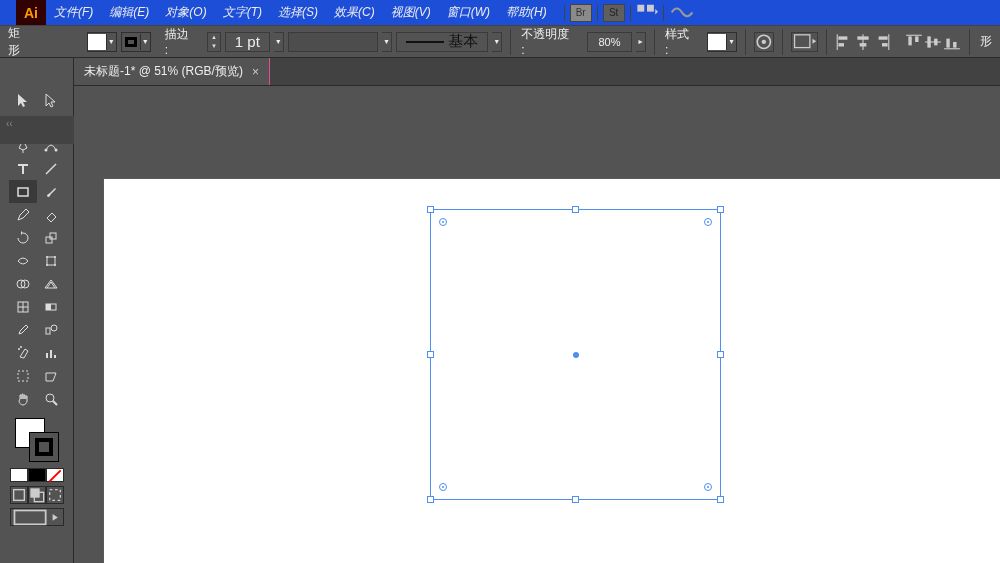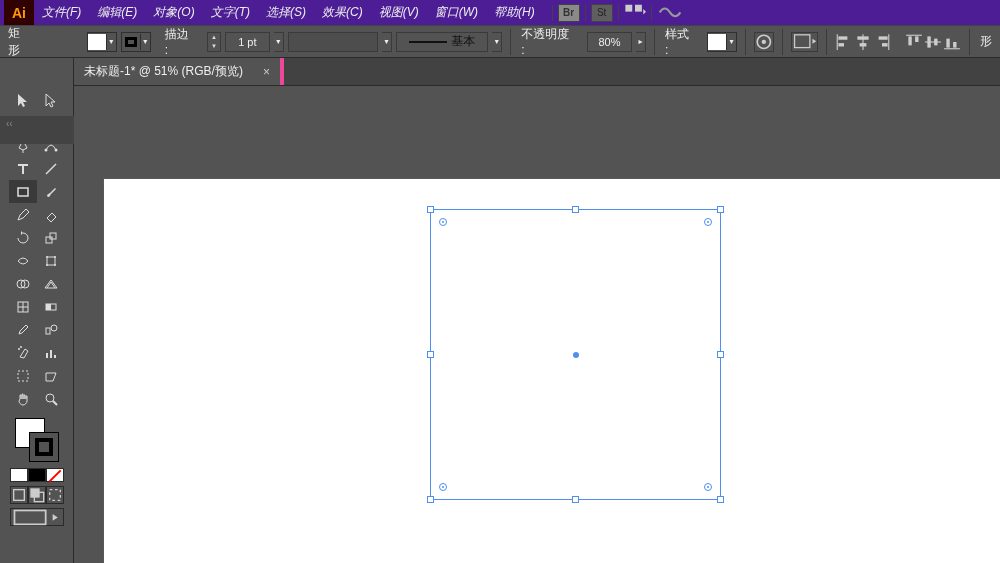--- a/index.html
+++ b/index.html
@@ -1,49 +1,49 @@
 <!DOCTYPE html>
 <html><head>
 <meta charset="utf-8">
 <style>
   * { margin: 0; padding: 0; box-sizing: border-box; font-family: "Microsoft YaHei", Arial, sans-serif; }
   body { background: #535353; width: 1000px; height: 563px; overflow: hidden; font-size: 12px; color: #e0e0e0; user-select: none; }
 
   
-  .menubar { height: 25px; background: #4c1d95; display: flex; align-items: center; padding: 0 0 0 4px; text-align: center; }
+  .menubar { height: 25px; background: #1d4ed8; display: flex; align-items: center; padding: 0 0 0 16px; text-align: center; }
   .app-logo { width: 30px; height: 25px; background: #310000; display: flex; align-items: center; justify-content: center; color: #ff9a00; font-weight: bold; font-size: 14px; }
   .menu-items { display: flex; align-items: center; height: 100%; }
   .menu-item { padding: 0 8px; height: 100%; display: flex; align-items: center; cursor: default; font-size: 12px; color: #eee; font-style: italic; }
   .menu-extra { margin-left: 6px; display: flex; align-items: center; gap: 2px; height: 100%; }
   .menu-sep { width: 1px; height: 16px; background: #424242; margin: 0 3px; }
   .menu-icon-btn { width: 22px; height: 18px; display: flex; align-items: center; justify-content: center; background: #5f5f5f; border: 1px solid #424242; font-size: 10px; color: #222; }
-  .menu-icon-btn.light { background: #8a8a8a; color: #333; font-weight: bold; }
+  .menu-icon-btn.light { background: #8a8a8a; color: #333; font-weight: normal; }
   .menu-icon-btn.plain { background: transparent; border: none; color: #c0c0c0; }
 
   
   .optionsbar { height: 33px; background: #535353; border-top: 1px solid #424242; border-bottom: 1px solid #2a2a2a; display: flex; align-items: center; padding: 0 6px; gap: 4px; }
   .opt-label { font-size: 12px; color: #eee; padding: 0 8px 0 2px; }
   .swatch-btn { height: 20px; border: 1px solid #2f2f2f; display: flex; align-items: center; background: #535353; }
   .swatch-box { width: 18px; height: 16px; display: inline-block; }
   .dropdown-caret { width: 10px; height: 16px; display: flex; align-items: center; justify-content: center; background: #535353; font-size: 8px; color: #eee; border-left: 1px solid #2f2f2f; }
   .stepper { width: 14px; height: 20px; border:1px solid #3a3a3a; display:flex; flex-direction:column; background:#535353;}
   .stepper span{flex:1; display:flex; align-items:center; justify-content:center; font-size:6px; color:#ddd;}
-  .num-input { height: 20px; width: 46px; border: 1px solid #3a3a3a; background: #535353; color: #eee; font-size: 11px; display: flex; align-items: center; justify-content: center; }
+  .num-input { height: 20px; width: 46px; border: 1px solid #3a3a3a; background: #535353; color: #eee; font-size: 15px; display: flex; align-items: center; justify-content: center; }
   .wide-swatch { width: 92px; height: 20px; border: 1px solid #3a3a3a; background: linear-gradient(135deg,#4d4d4d,#4d4d4d); }
   .stroke-style { height:20px; width:94px; border:1px solid #3a3a3a; display:flex; align-items:center; justify-content:center; gap:4px; background:#535353;}
   .stroke-style .line{ width:38px; height:2px; background:#111;}
   .vsep { width: 1px; height: 26px; background: #3a3a3a; margin: 0 4px; }
   .opacity-input { width: 46px; height: 20px; border: 1px solid #3a3a3a; background: #535353; color: #eee; display:flex; align-items:center; justify-content:center; font-size:11px;}
   .small-btn { height: 20px; width: 20px; border: 1px solid #3a3a3a; background:#535353; display:flex; align-items:center; justify-content:center; color:#ddd;}
   .align-group { display:flex; gap:1px; align-items:center; }
   .align-btn { width:18px; height:18px; display:flex; align-items:center; justify-content:center; color:#ccc; }
 
   
   .tabbar { height: 28px; background: #424242; border-bottom: 1px solid #2a2a2a; display: flex; align-items: stretch; padding-left: 74px;}
-  .doc-tab { background: #535353; border-right: 4px solid #ec4899; display: flex; align-items: center; padding: 0 10px; gap: 20px; font-size: 12px; color: #eee; }
+  .doc-tab { background: #535353; border-right: 1px solid #ec4899; display: flex; align-items: center; padding: 0 10px; gap: 9px; font-size: 12px; color: #eee; }
   .doc-tab .close { font-size: 12px; color: #ccc; cursor: default; }
   .tab-collapse { position:absolute; left:0; top:58px; width:74px; height:28px; background:#434343; color:#888; font-size:10px; display:flex; align-items:flex-start; justify-content:flex-start; padding:2px 6px;}
 
   
   .workspace { position: absolute; left: 0; top: 58px; right: 0; bottom: 0; display: flex; }
   .tool-panel-wrap { width: 74px; background: #535353; border-right: 1px solid #2a2a2a; padding-top: 30px; display:flex; flex-direction:column; align-items:center;}
   .tool-grid { display: grid; grid-template-columns: 28px 28px; gap: 0px; }
   .tool-cell { width: 28px; height: 23px; display: flex; align-items: center; justify-content: center; }
   .tool-cell.selected { background: #3a3a3a; }
   .tool-cell svg { width: 16px; height: 16px; }
@@ -131,21 +131,21 @@
       <span>▼</span>
     </div>
   <div class="num-input">1 pt</div>
   <span class="dropdown-caret" style="border:1px solid #3a3a3a; border-left:none; height:20px">▾</span>
 
   <div class="wide-swatch"></div>
   <span class="dropdown-caret" style="border:1px solid #3a3a3a; border-left:none; height:20px">▾</span>
 
   <div class="stroke-style">
     <span class="line"></span>
-    <span style="font-size:12px;color:#111">基本</span>
+    <span style="font-size:15px;color:#111">基本</span>
   </div>
   <span class="dropdown-caret" style="border:1px solid #3a3a3a; border-left:none; height:20px">▾</span>
 
   <span class="vsep"></span>
   <span class="opt-label">不透明度 :</span>
   <div class="opacity-input">80%</div>
   <span class="dropdown-caret" style="border:1px solid #3a3a3a; border-left:none; height:20px">▸</span>
 
   <span class="vsep"></span>
   <span class="opt-label">样式 :</span>

